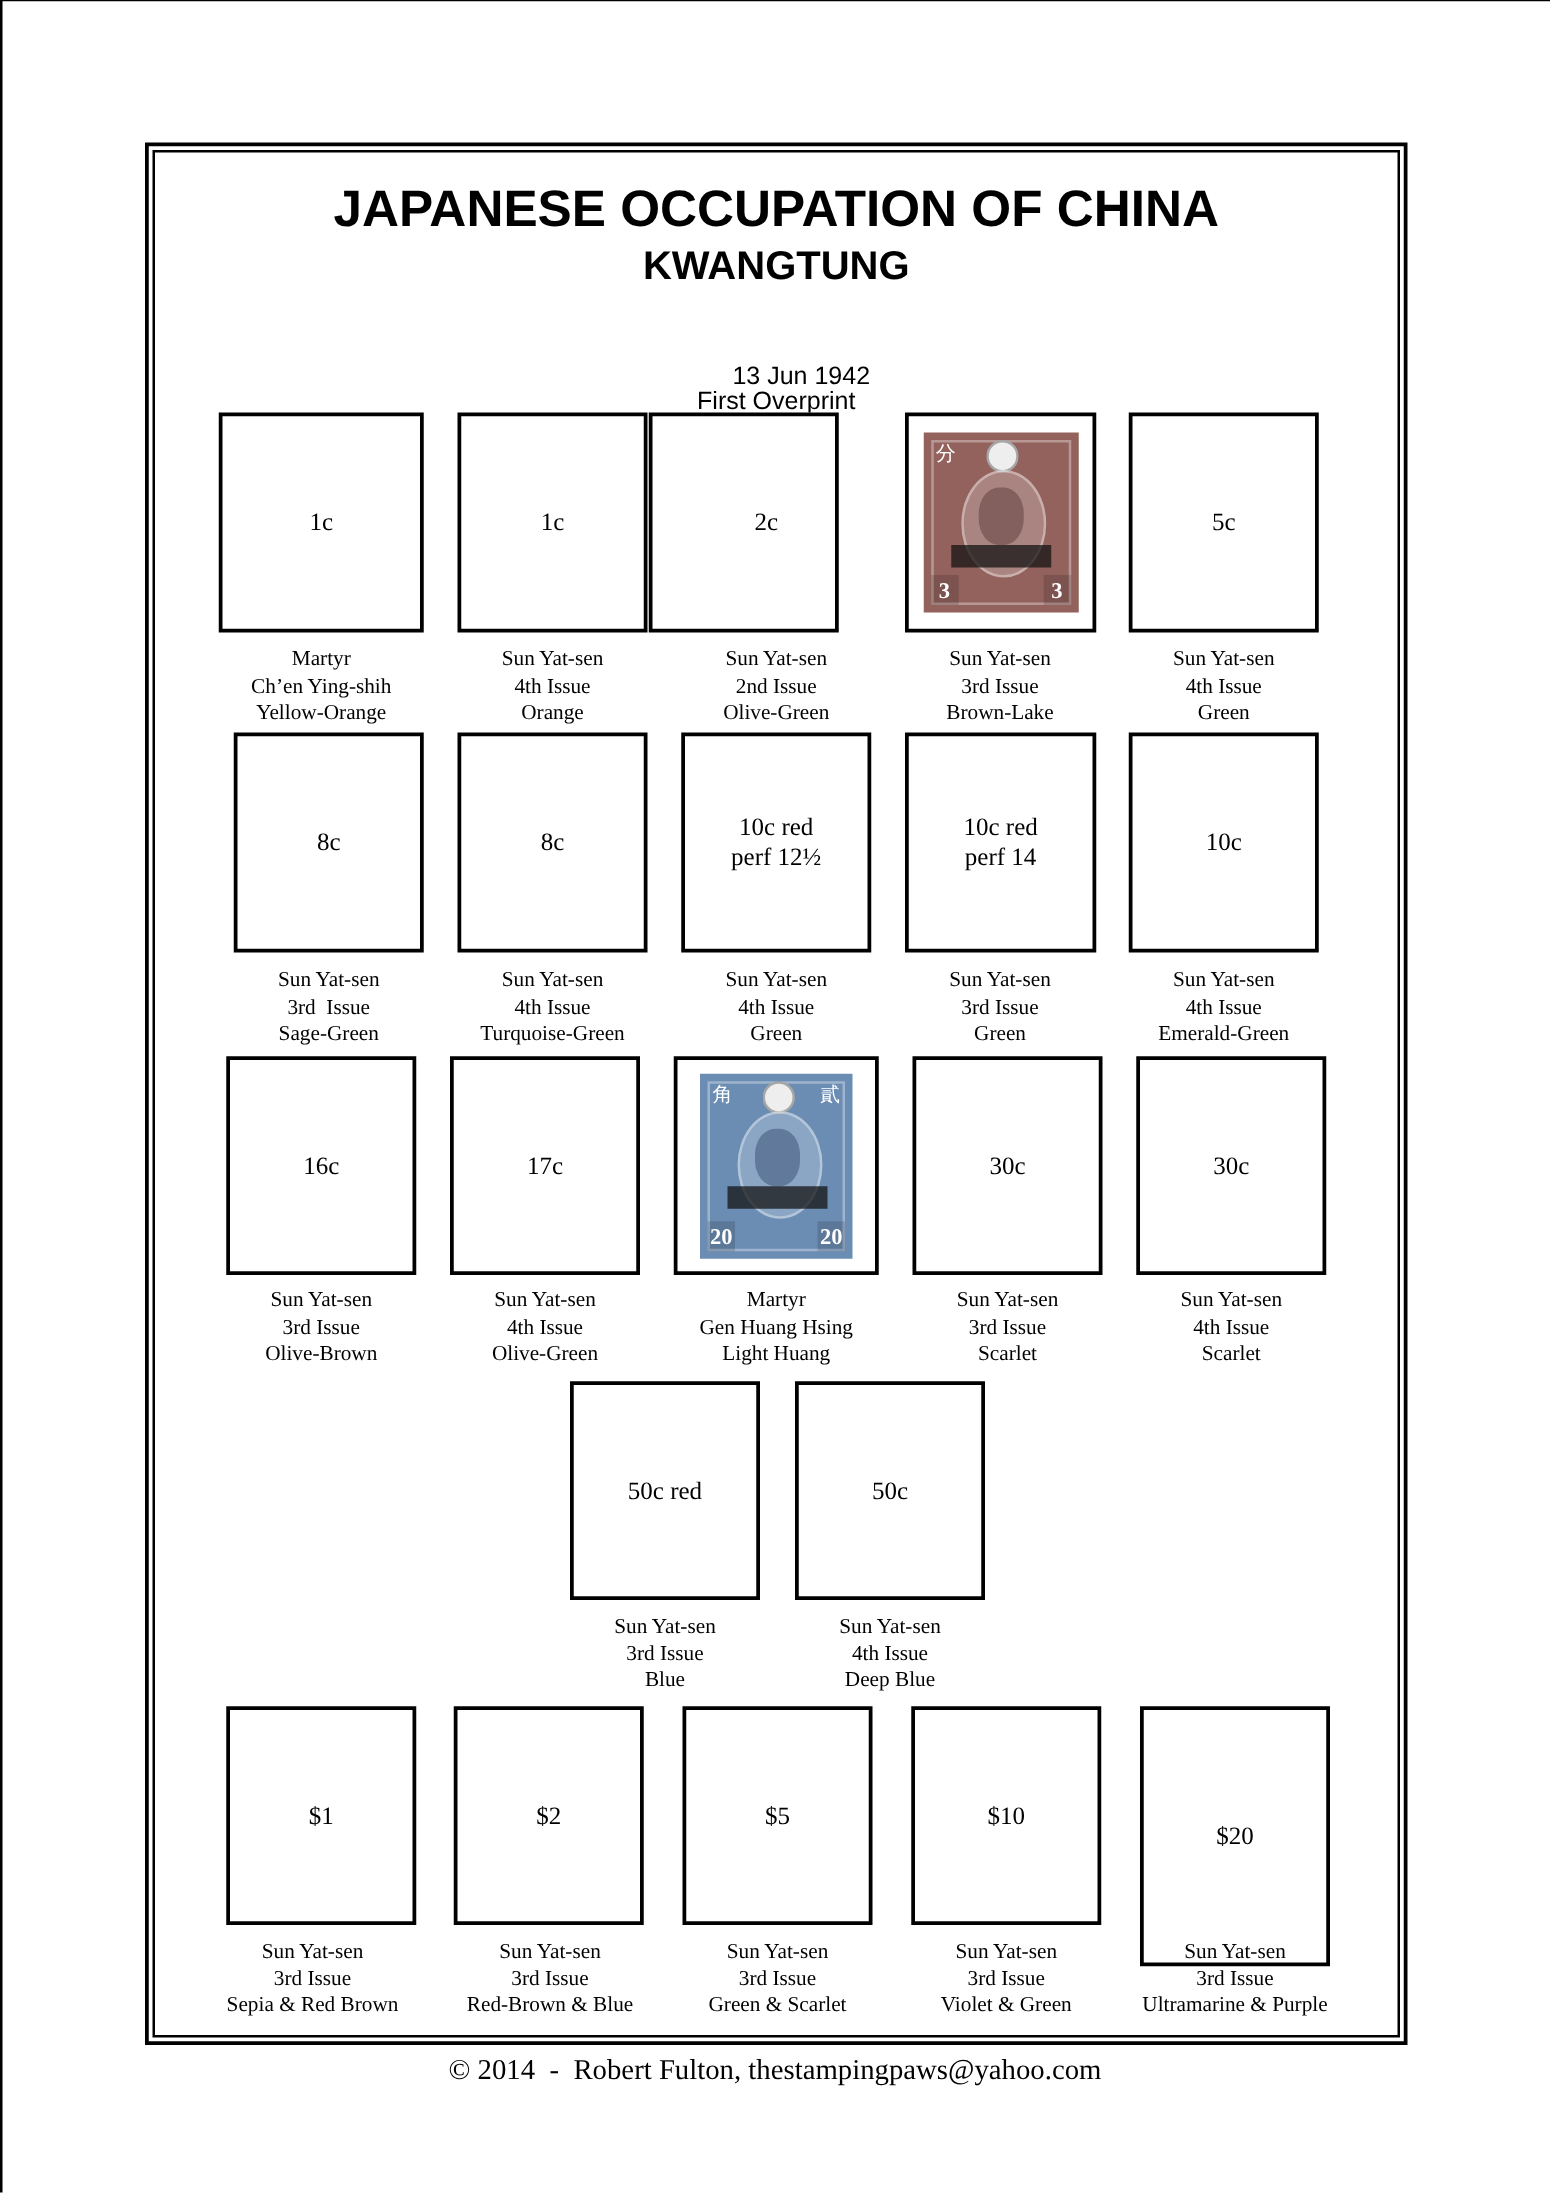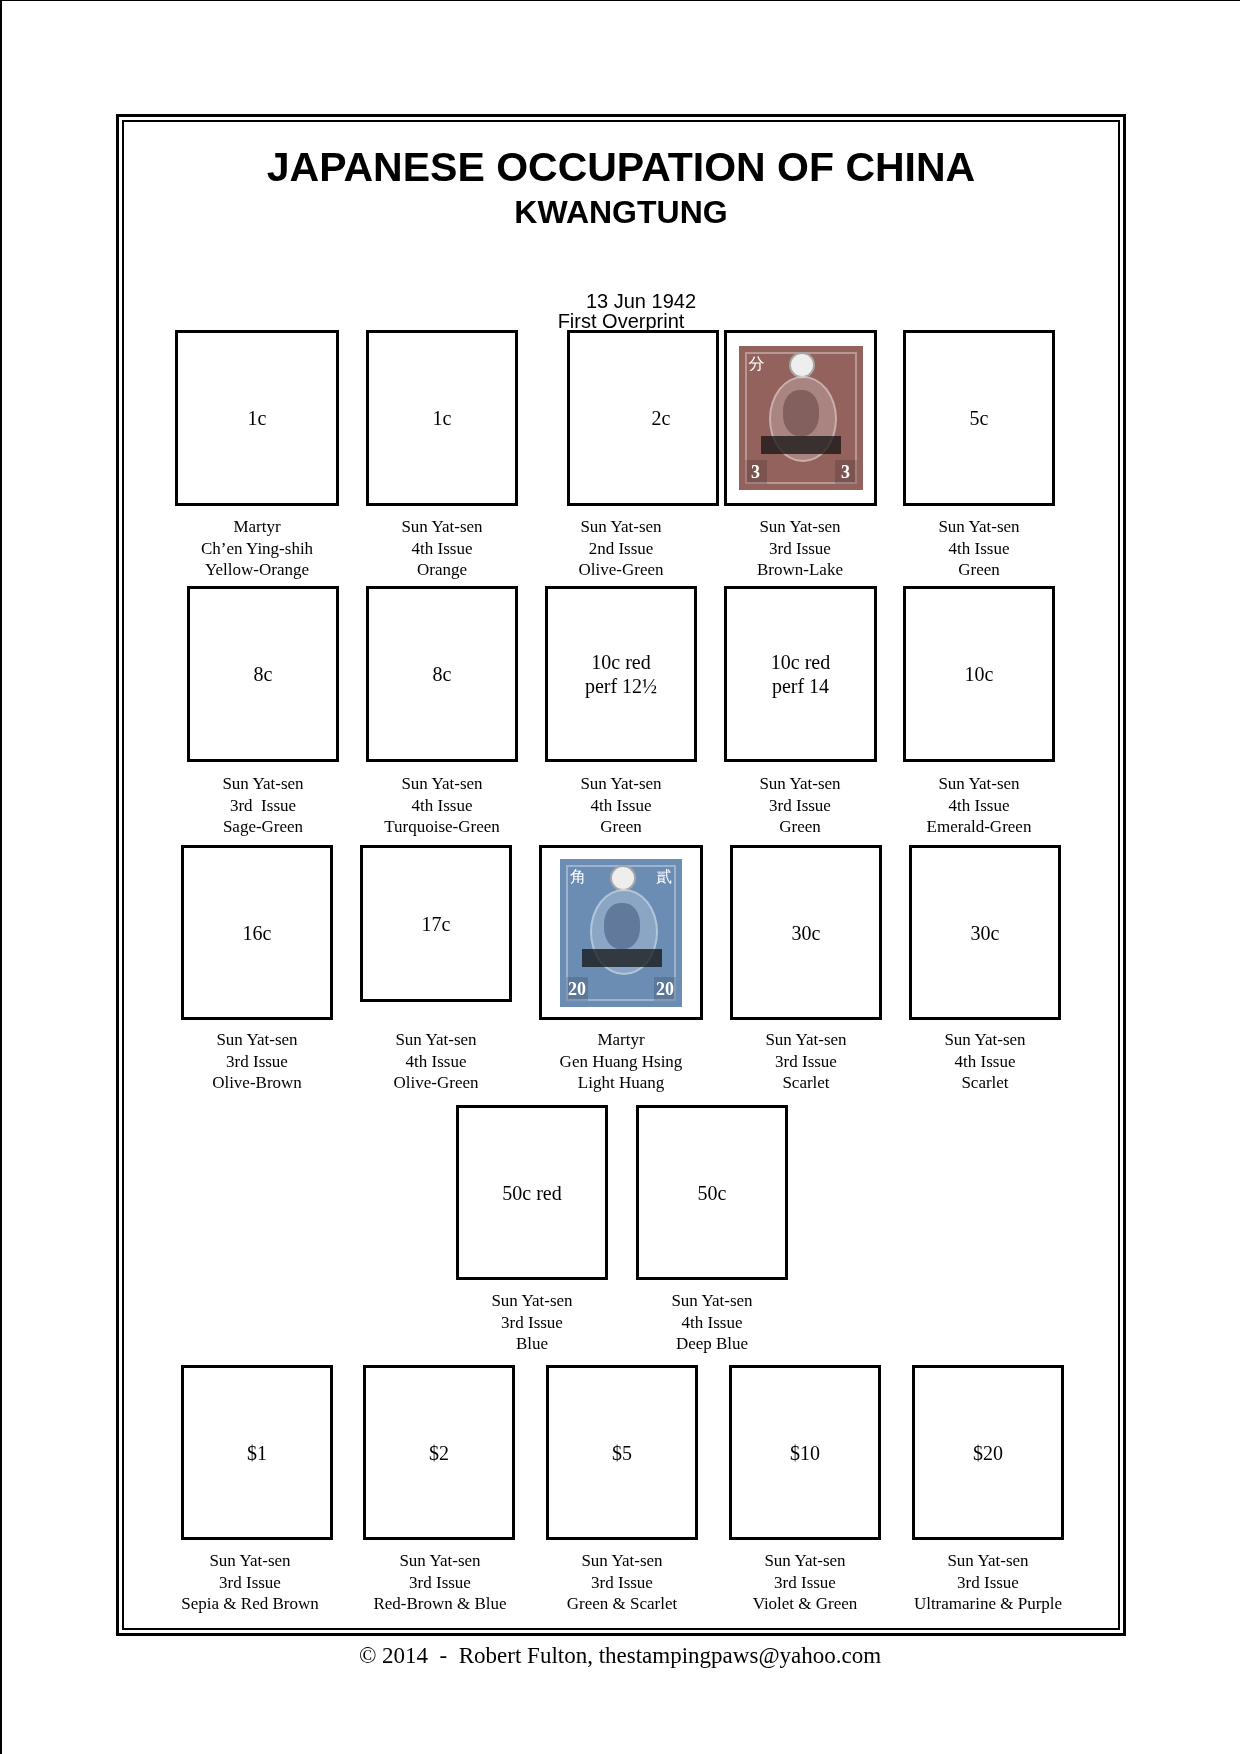--- a/index.html
+++ b/index.html
@@ -66,21 +66,21 @@
 
 <div class="stamp-box" style="left:366px;top:330px;width:152px;height:176px;">
   <span class="val">1c</span>
 </div>
 <div class="stamp-label" style="left:342px;top:516px;">
   <div>Sun Yat-sen</div>
   <div>4th Issue</div>
   <div>Orange</div>
 </div>
 
-<div class="stamp-box" style="left:567px;top:330px;width:152px;height:176px;padding-left:36px;">
+<div class="stamp-box" style="left:519px;top:330px;width:152px;height:176px;padding-left:36px;">
   <span class="val">2c</span>
 </div>
 <div class="stamp-label" style="left:521px;top:516px;">
   <div>Sun Yat-sen</div>
   <div>2nd Issue</div>
   <div>Olive-Green</div>
 </div>
 
 <div class="stamp-box" style="left:724px;top:330px;width:153px;height:176px;">
   <div class="stamp-img stamp-brown">
@@ -158,21 +158,21 @@
 
 <div class="stamp-box" style="left:181px;top:845px;width:152px;height:175px;">
   <span class="val">16c</span>
 </div>
 <div class="stamp-label" style="left:157px;top:1029px;">
   <div>Sun Yat-sen</div>
   <div>3rd Issue</div>
   <div>Olive-Brown</div>
 </div>
 
-<div class="stamp-box" style="left:360px;top:845px;width:152px;height:157px;">
+<div class="stamp-box" style="left:360px;top:845px;width:152px;height:175px;">
   <span class="val">17c</span>
 </div>
 <div class="stamp-label" style="left:336px;top:1029px;">
   <div>Sun Yat-sen</div>
   <div>4th Issue</div>
   <div>Olive-Green</div>
 </div>
 
 <div class="stamp-box" style="left:539px;top:845px;width:164px;height:175px;">
   <div class="stamp-img stamp-blue">
@@ -258,21 +258,21 @@
 
 <div class="stamp-box" style="left:729px;top:1365px;width:152px;height:175px;">
   <span class="val">$10</span>
 </div>
 <div class="stamp-label" style="left:705px;top:1550px;">
   <div>Sun Yat-sen</div>
   <div>3rd Issue</div>
   <div>Violet &amp; Green</div>
 </div>
 
-<div class="stamp-box" style="left:912px;top:1365px;width:152px;height:175px;">
+<div class="stamp-box" style="left:912px;top:1365px;width:152px;height:208px;">
   <span class="val">$20</span>
 </div>
 <div class="stamp-label" style="left:888px;top:1550px;">
   <div>Sun Yat-sen</div>
   <div>3rd Issue</div>
   <div>Ultramarine &amp; Purple</div>
 </div>
 
 <div class="footer" style="white-space:pre;">© 2014  -  Robert Fulton, thestampingpaws@yahoo.com</div>
 

